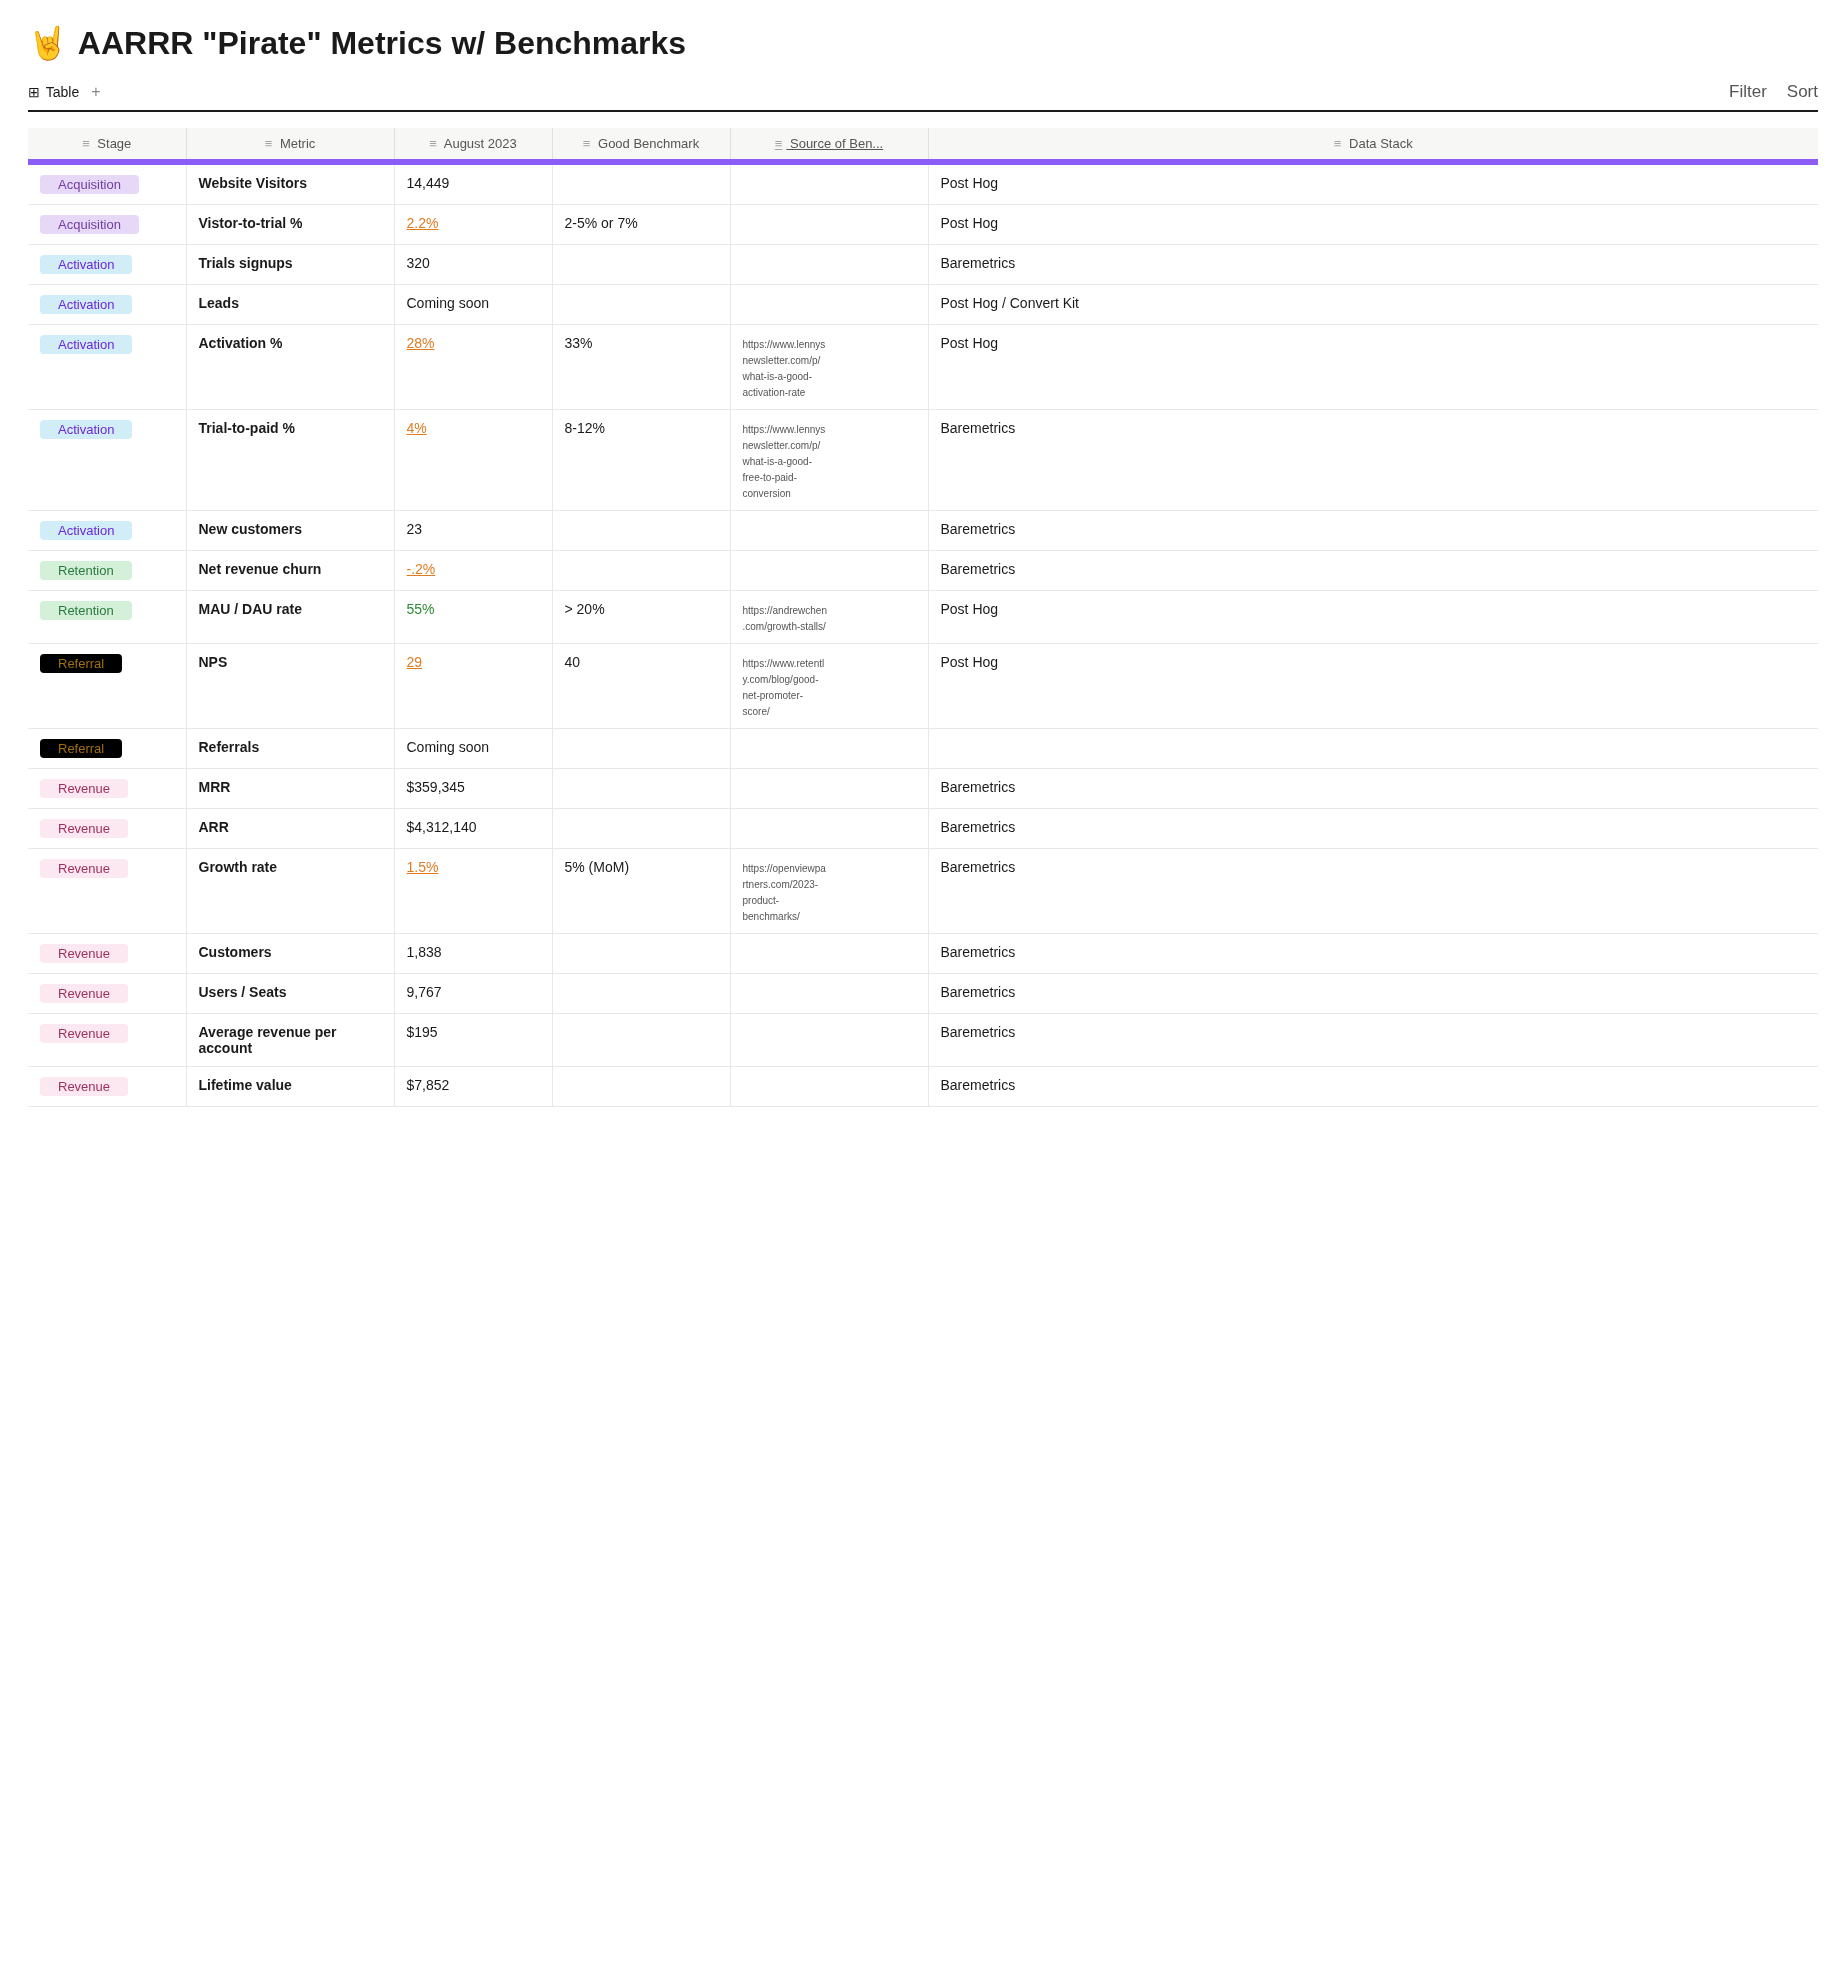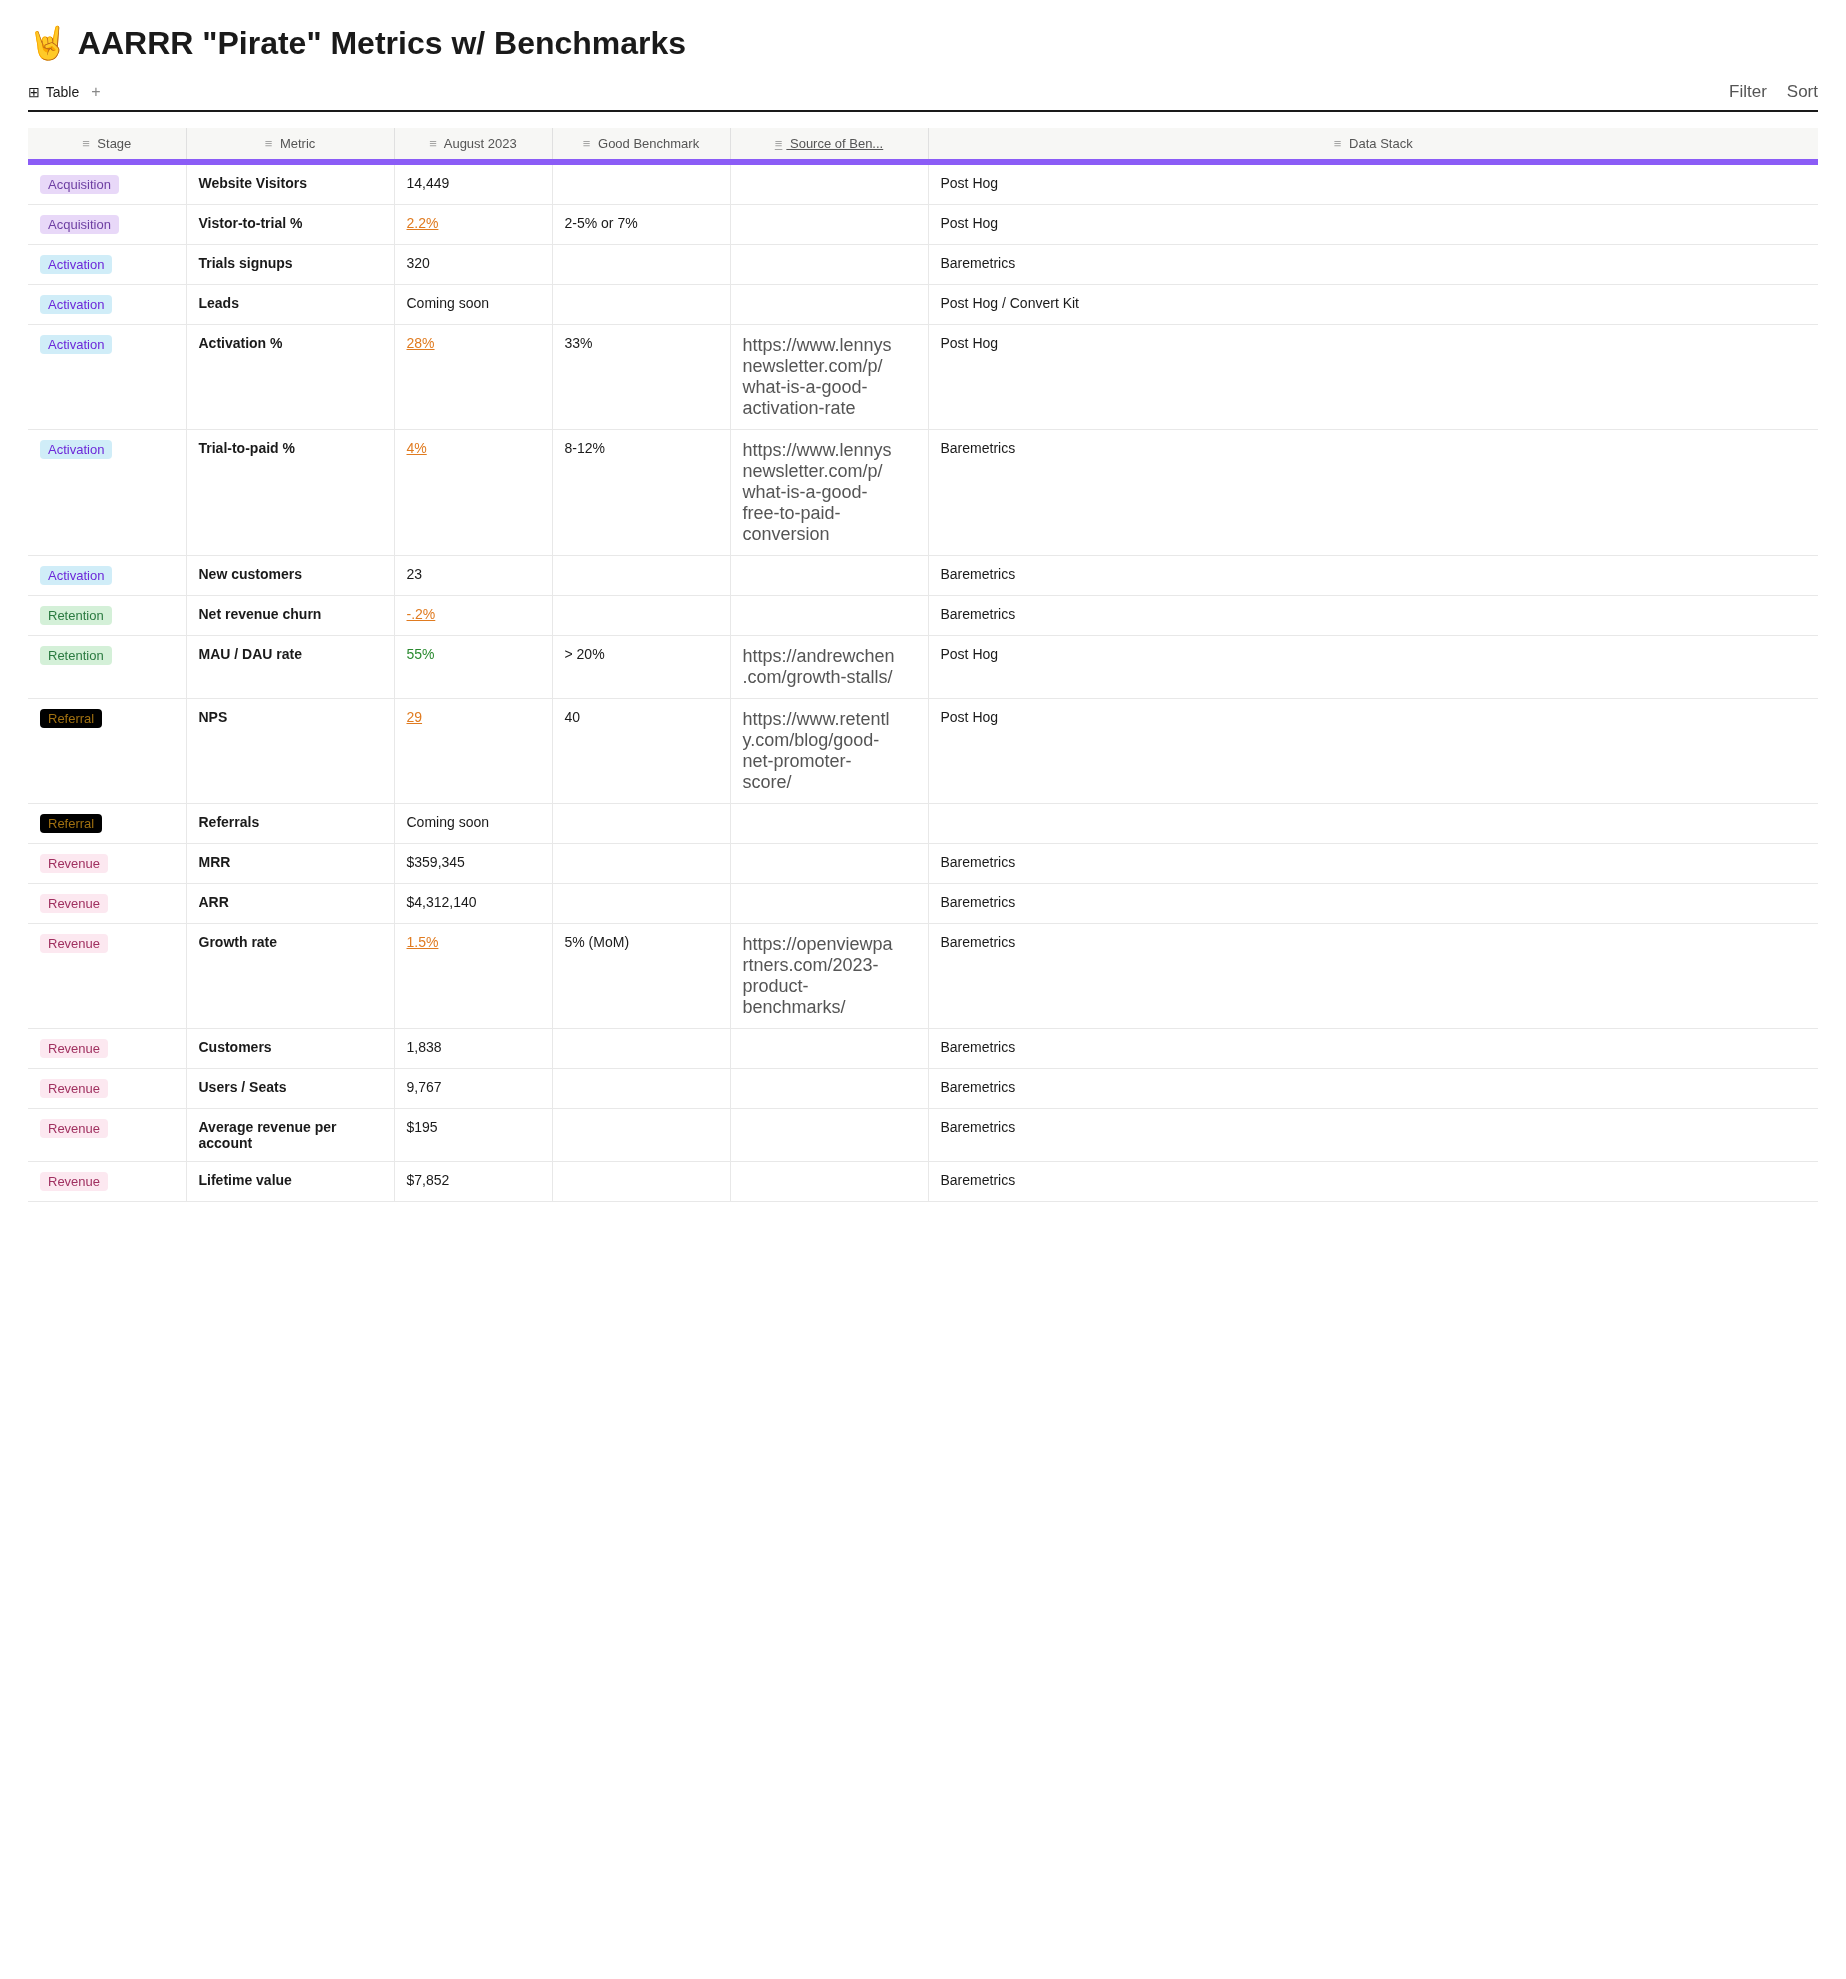--- a/index.html
+++ b/index.html
@@ -91,21 +91,21 @@
     .col-stack { width: auto; margin-left: 8px; }
 
     .th-icon {
       margin-right: 4px;
       opacity: 0.5;
     }
 
     
     .badge {
       display: inline-block;
-      padding: 2px 8px;
+      padding: 2px 18px;
       border-radius: 4px;
       font-size: 13px;
       font-weight: 500;
     }
     .badge-acquisition {
       background: #e8d8f8;
       color: #6e3fa3;
     }
     .badge-activation {
       background: #d0edf8;
@@ -121,21 +121,21 @@
       color: #a07010;
     }
     .badge-revenue {
       background: #fce8f0;
       color: #a03060;
     }
 
     .metric-bold { font-weight: 600; }
     .value-orange { color: #e07b20; font-weight: 500; text-decoration: underline; }
     .value-green { color: #2a8a30; font-weight: 500; }
-    .source-link { color: #555; font-size: 18px; word-break: break-word; }
+    .source-link { color: #555; font-size: 10px; word-break: break-word; }
   </style>
 </head>
 <body>
 
 <div class="page">
   <div class="page-title">
     <span>🤘</span>
     <span>AARRR "Pirate" Metrics w/ Benchmarks</span>
   </div>
 

